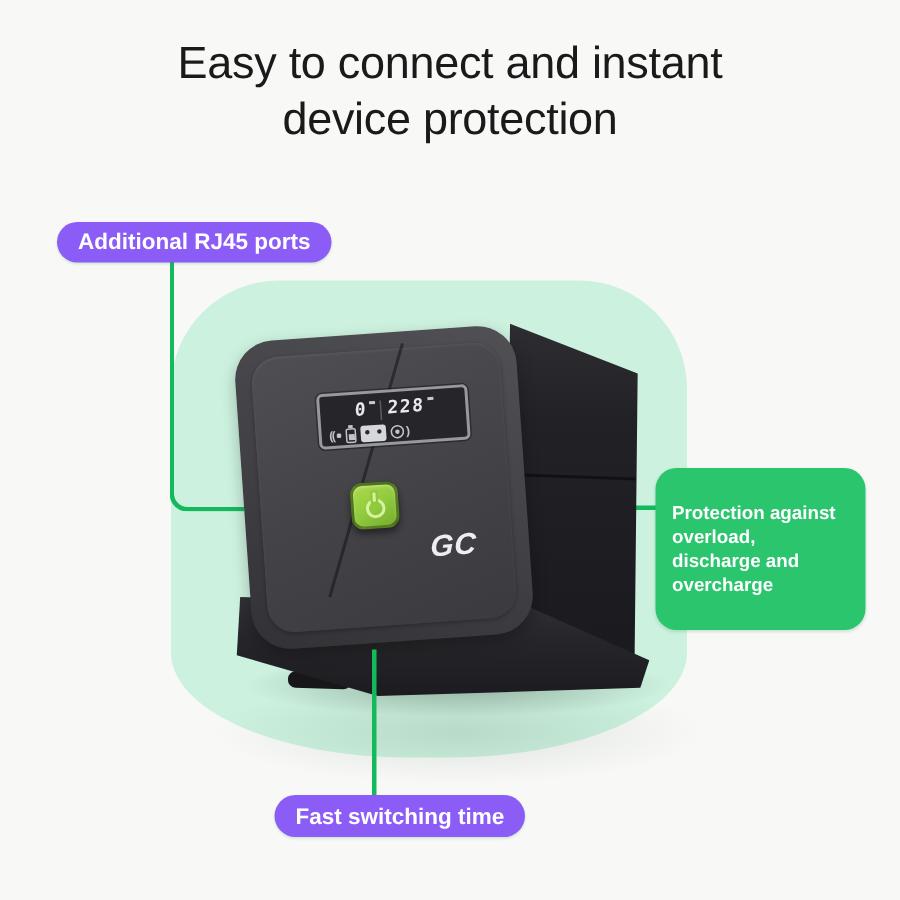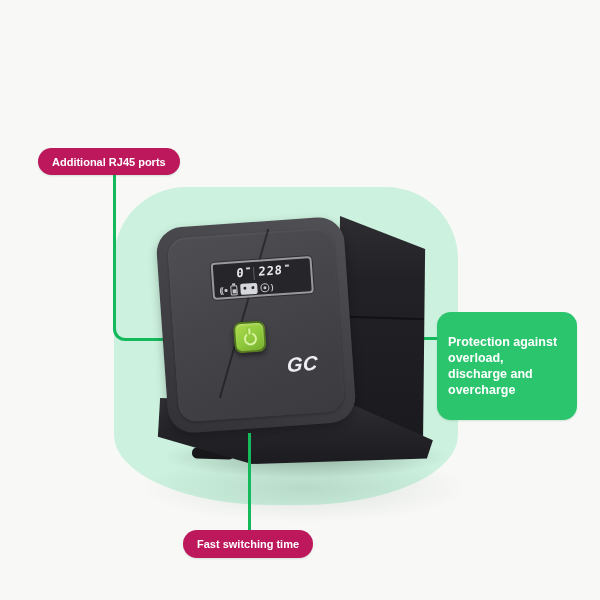--- a/index.html
+++ b/index.html
@@ -33,21 +33,21 @@
   .conn-left{
     position:absolute;left:113px;top:174px;width:47px;height:164px;
     border-left:3px solid #14b95c;border-bottom:3px solid #14b95c;
     border-bottom-left-radius:12px;z-index:2;
   }
   .conn-right{position:absolute;left:419px;top:337px;width:19px;height:3px;background:#14b95c;z-index:2;}
   .conn-bottom{position:absolute;left:248px;top:433px;width:3px;height:98px;background:#14b95c;z-index:4;}
   
   .pill{
     position:absolute;display:inline-flex;align-items:center;justify-content:center;
-    background:#be185d;color:#fff;font-weight:700;font-size:11px;
+    background:#8b5cf6;color:#fff;font-weight:700;font-size:15px;
     border-radius:15px;padding:0 14px;z-index:5;white-space:nowrap;
     box-shadow:0 1px 2px rgba(20,120,70,.18);
   }
   .pill-rj45{left:38px;top:148px;height:27px;}
   .pill-switching{left:183px;top:530px;height:28px;}
   .card{
     position:absolute;left:437px;top:312px;width:118px;
     background:#2bc56e;color:#fff;font-weight:700;font-size:12.5px;line-height:16px;
     border-radius:14px;padding:22px 11px;z-index:5;
     box-shadow:0 1px 2px rgba(20,120,70,.18);
@@ -135,20 +135,24 @@
     position:absolute;left:122px;top:134px;
     font-size:20px;font-weight:700;font-style:italic;color:#eceef2;
     transform:skewX(-6deg);letter-spacing:0.5px;
   }
 </style>
 </head>
 <body>
 
 <div class="canvas">
 
+  <h1 class="title">
+    <span>Easy to connect and instant</span><br>
+    <span>device protection</span>
+  </h1>
 
   <div class="blob"></div>
   <div class="ground-shadow"></div>
   <div class="blob-shadow"></div>
 
   <div class="conn-left"></div>
   <div class="conn-right"></div>
   <div class="conn-bottom"></div>
 
   <div class="device">

